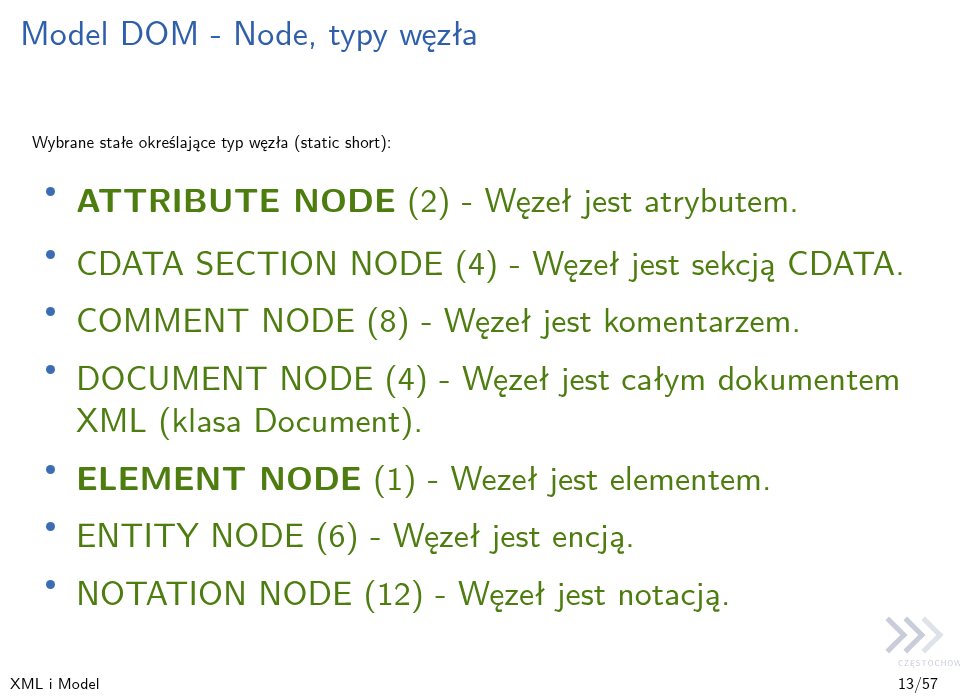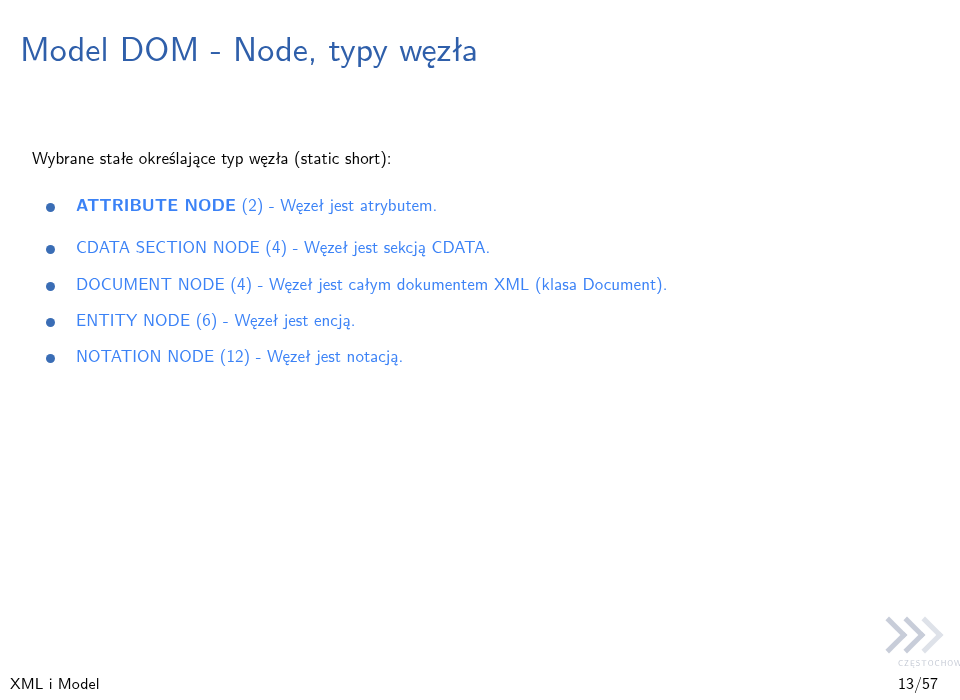--- a/index.html
+++ b/index.html
@@ -6,34 +6,34 @@
   html, body { width: 960px; height: 700px; overflow: hidden; }
   body {
     background: #ffffff;
     font-family: "Latin Modern Sans", "DejaVu Sans", "Helvetica Neue", Arial, sans-serif;
     position: relative;
   }
   .title {
     color: #2f5faa;
     font-size: 34px;
     font-weight: 400;
-    padding: 22px 20px 0 20px;
+    padding: 6px 20px 0 20px;
   }
   .subtitle {
     color: #000;
     font-size: 17px;
     font-weight: 400;
     padding: 72px 32px 24px 32px;
   }
   .list {
     padding: 0 32px 0 76px;
   }
   .item {
-    color: #3b82f6;
-    font-size: 17px;
+    color: #4d7c0f;
+    font-size: 34px;
     line-height: 1.25;
     position: relative;
     margin-bottom: 20px;
   }
   .item.mid { margin-bottom: 15px; margin-top: 9px; }
   .bullet {
     position: absolute;
     left: -30px;
     top: 10px;
     width: 9px;
@@ -97,26 +97,34 @@
   <div class="item">
     <span class="bullet"></span>
     <span class="b">ATTRIBUTE NODE</span><span> (2) - Węzeł jest atrybutem.</span>
   </div>
 
   <div class="item mid">
     <span class="bullet"></span>
     <span>CDATA SECTION NODE (4) - Węzeł jest sekcją CDATA.</span>
   </div>
 
+  <div class="item mid">
+    <span class="bullet"></span>
+    <span>COMMENT NODE (8) - Węzeł jest komentarzem.</span>
+  </div>
 
   <div class="item mid">
     <span class="bullet"></span>
     <span>DOCUMENT NODE (4) - Węzeł jest całym dokumentem XML (klasa Document).</span>
   </div>
 
+  <div class="item mid">
+    <span class="bullet"></span>
+    <span class="b">ELEMENT NODE</span><span> (1) - Wezeł jest elementem.</span>
+  </div>
 
   <div class="item mid">
     <span class="bullet"></span>
     <span>ENTITY NODE (6) - Węzeł jest encją.</span>
   </div>
 
   <div class="item mid">
     <span class="bullet"></span>
     <span>NOTATION NODE (12) - Węzeł jest notacją.</span>
   </div>

